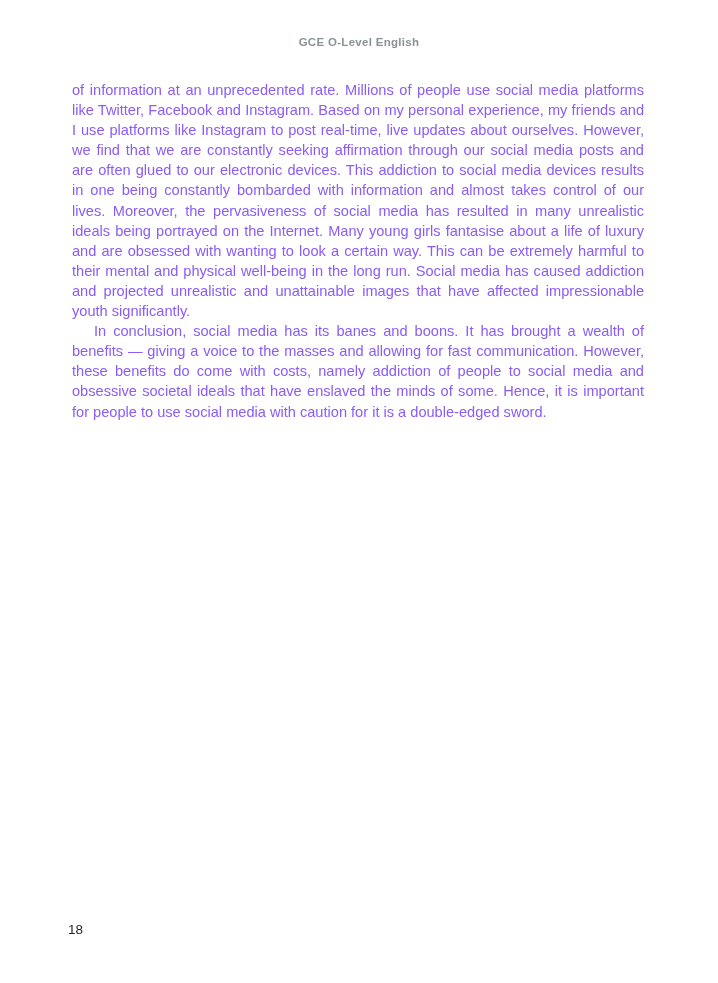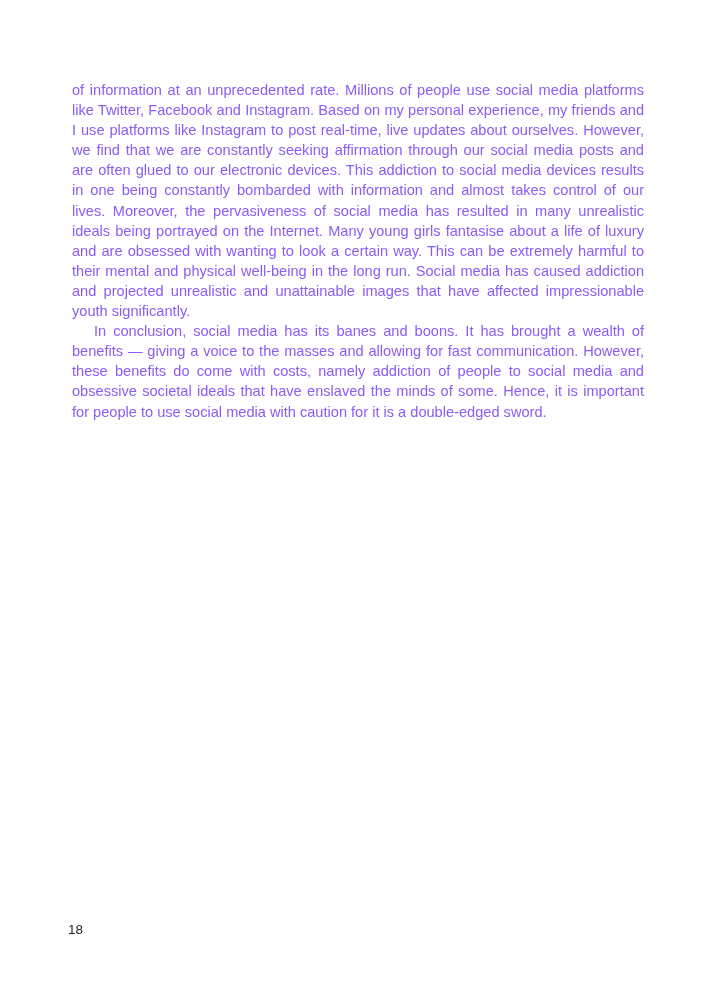--- a/index.html
+++ b/index.html
@@ -51,20 +51,21 @@
     font-size: 13.5px;
     color: #231f20;
     text-align: right;
   }
 </style>
 </head>
 <body>
 
 <div class="page">
 
+  <div class="running-head">GCE O-Level English</div>
 
   <div class="text-block">
     <p>of information at an unprecedented rate. Millions of people use social media platforms like Twitter, Facebook and Instagram. Based on my personal experience, my friends and I use platforms like Instagram to post real-time, live updates about ourselves. However, we find that we are constantly seeking affirmation through our social media posts and are often glued to our electronic devices. This addiction to social media devices results in one being constantly bombarded with information and almost takes control of our lives. Moreover, the pervasiveness of social media has resulted in many unrealistic ideals being portrayed on the Internet. Many young girls fantasise about a life of luxury and are obsessed with wanting to look a certain way. This can be extremely harmful to their mental and physical well-being in the long run. Social media has caused addiction and projected unrealistic and unattainable images that have affected impressionable youth significantly.</p>
     <p class="indented">In conclusion, social media has its banes and boons. It has brought a wealth of benefits — giving a voice to the masses and allowing for fast communication. However, these benefits do come with costs, namely addiction of people to social media and obsessive societal ideals that have enslaved the minds of some. Hence, it is important for people to use social media with caution for it is a double-edged sword.</p>
   </div>
 
   <div class="page-number">18</div>
 
 </div>
 

